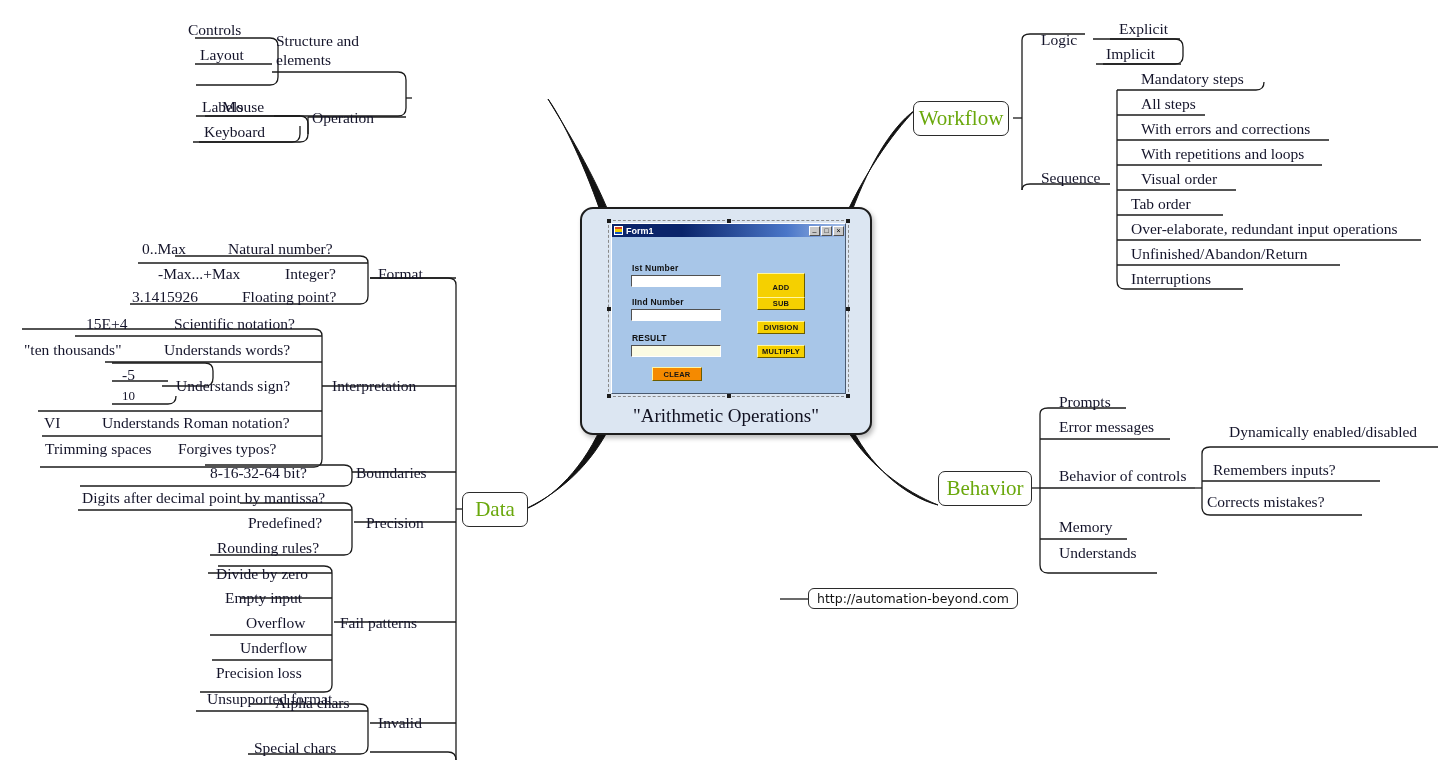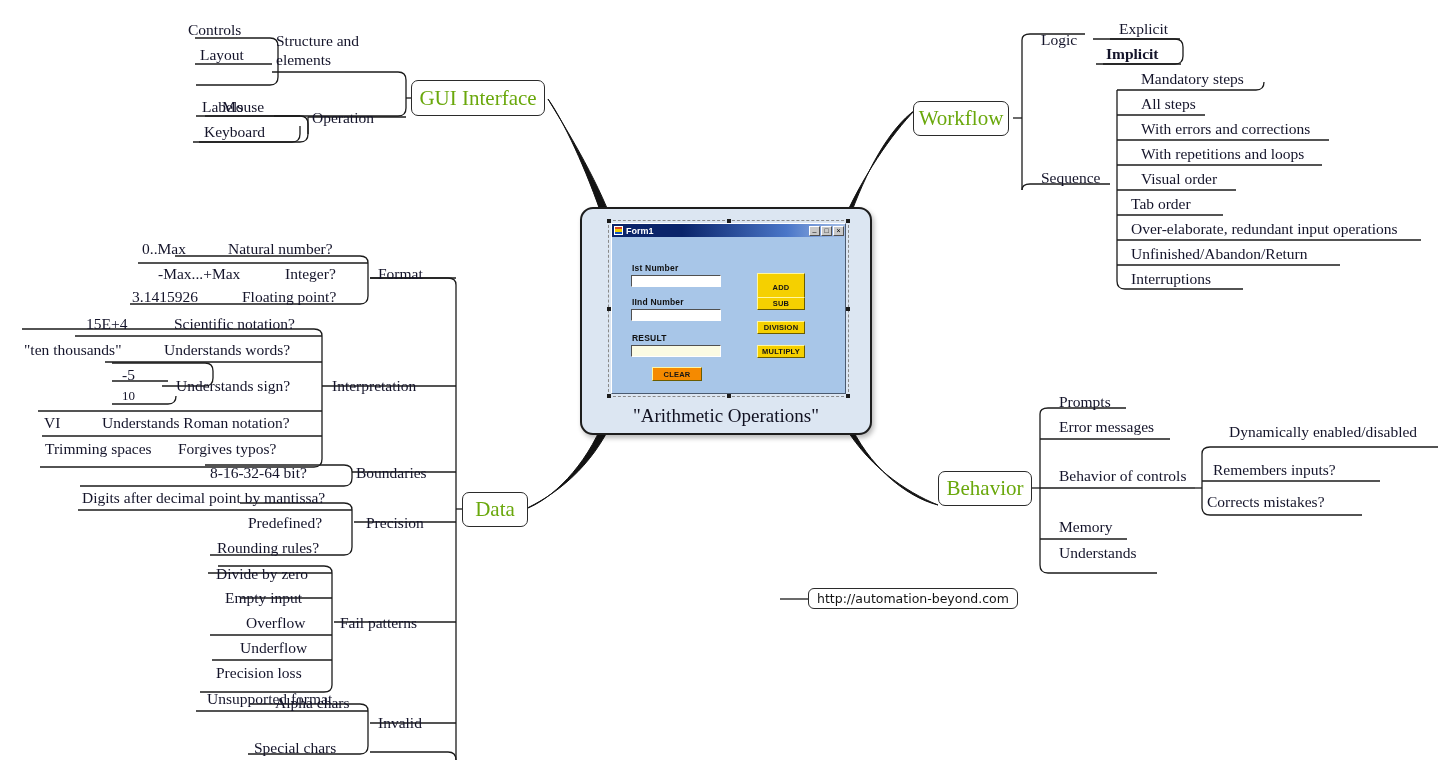--- a/index.html
+++ b/index.html
@@ -314,23 +314,20 @@
                C892,134 862,176 840,228 Z" stroke-width="1"></path>
 
       <path d="M604,420 C586,466 552,500 523,510
                C554,496 592,468 614,418 Z" stroke-width="1"></path>
 
       <path d="M848,420 C868,466 906,497 938,505
                C906,492 865,465 840,418 Z" stroke-width="1"></path>
     </g>
   </svg>
 
-  <div class="mainnode" id="node-gui" style="left:411px;top:80px;width:134px;height:36px;">
-    <span>GUI Interface</span>
-  </div>
 
   <div class="mainnode" id="node-workflow" style="left:913px;top:101px;width:96px;height:35px;">
     <span>Workflow</span>
   </div>
 
   <div class="mainnode" id="node-data" style="left:462px;top:492px;width:66px;height:35px;">
     <span>Data</span>
   </div>
 
   <div class="mainnode" id="node-behavior" style="left:938px;top:471px;width:94px;height:35px;">
@@ -385,21 +382,21 @@
   <div class="leaf" style="left:200px;top:47px;">Layout</div>
   <div class="leaf" style="left:202px;top:99px;">Labels</div>
   <div class="leaf" style="left:276px;top:32px;width:96px;line-height:1.2;white-space:normal;">Structure and
 elements</div>
 
   <div class="leaf" style="left:222px;top:99px;">Mouse</div>
   <div class="leaf" style="left:204px;top:124px;">Keyboard</div>
   <div class="leaf" style="left:312px;top:110px;">Operation</div>
 
   <div class="leaf" style="left:1119px;top:21px;">Explicit</div>
-  <div class="leaf" style="left:1106px;top:46px;font-weight:bold;">Implicit</div>
+  <div class="leaf" style="left:1106px;top:46px;">Implicit</div>
   <div class="leaf" style="left:1041px;top:32px;">Logic</div>
   <div class="leaf" style="left:1041px;top:170px;">Sequence</div>
 
   <div class="leaf" style="left:1141px;top:71px;">Mandatory steps</div>
   <div class="leaf" style="left:1141px;top:96px;">All steps</div>
   <div class="leaf" style="left:1141px;top:121px;">With errors and corrections</div>
   <div class="leaf" style="left:1141px;top:146px;">With repetitions and loops</div>
   <div class="leaf" style="left:1141px;top:171px;">Visual order</div>
   <div class="leaf" style="left:1131px;top:196px;">Tab order</div>
   <div class="leaf" style="left:1131px;top:221px;">Over-elaborate, redundant input operations</div>

